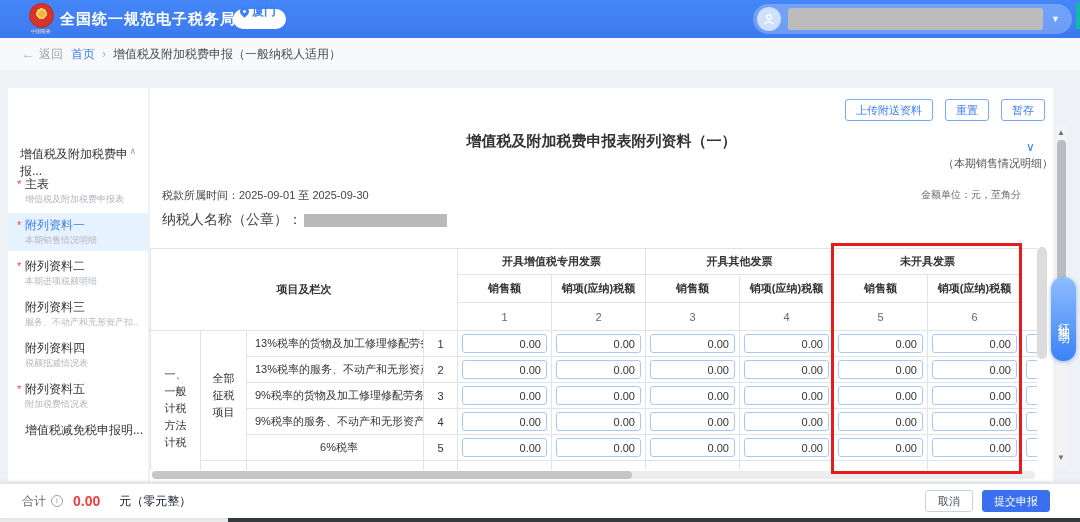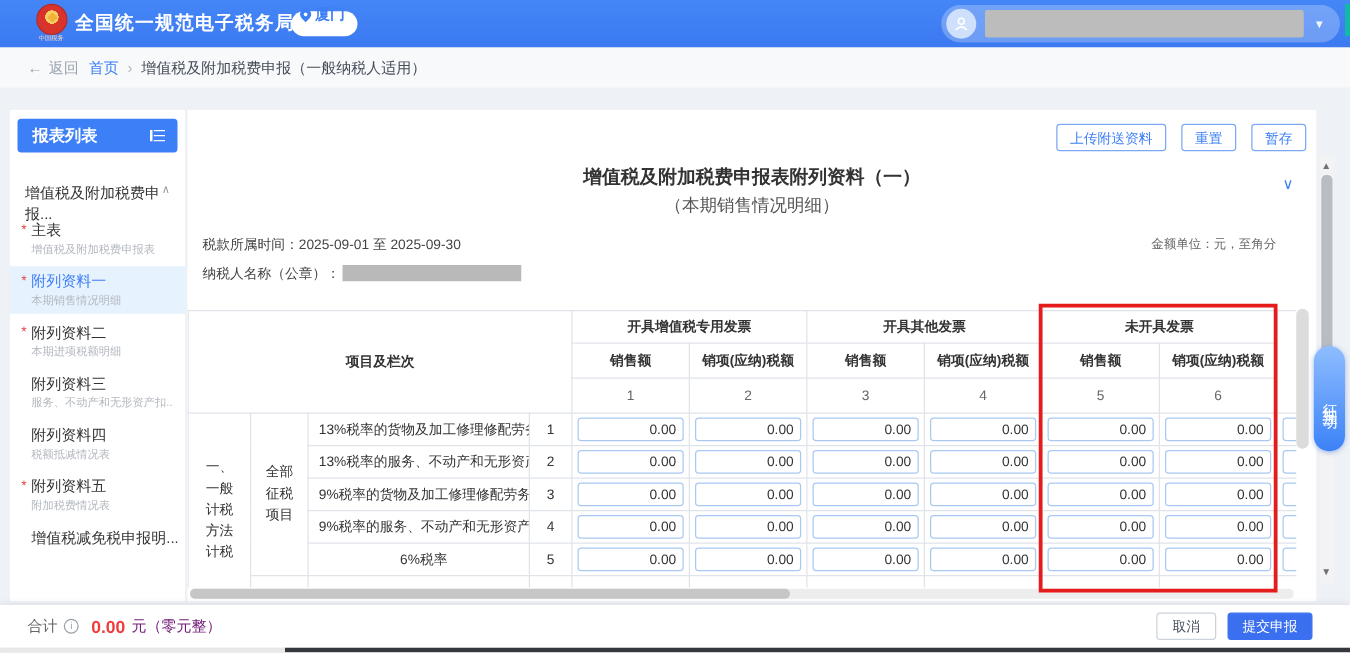--- a/index.html
+++ b/index.html
@@ -62,26 +62,26 @@
   .side-item.active { background:#e7f2ff; }
   .side-item.active .lbl { color:#3c7ef7;font-family:Liberation Serif, serif; }
 
   
   .main-panel { position:absolute; left:150px; top:88px; width:903px; height:393px; background:#fff; }
   .toolbar { position:absolute; top:11px; right:8px; display:flex; gap:12px;border-radius:11px; }
   .btn-outline { height:22px; padding:0 10px; font-size:11px; color:#3d7ff7; background:#fff;
     border:1px solid #7ba7f5; border-radius:3px; cursor:pointer; font-family:inherit; }
   .form-title { position:absolute; top:44px; left:0; width:100%; text-align:center;
     font-size:15px; font-weight:bold; color:#333; }
-  .form-subtitle { position:absolute; top:68px; left:0; width:100%; text-align:center;
-    font-size:14px; color:#555; }
+  .form-subtitle { position:absolute; top:68px; left:0; width:100%; text-align:right;
+    font-size:11px; color:#555; }
   .title-expand { position:absolute; top:52px; left:876px; color:#3d7ff7; font-size:12px; cursor:pointer; }
   .meta-left { position:absolute; top:100px; left:12px; font-size:11px; color:#444; }
   .meta-right { position:absolute; top:100px; right:32px; font-size:10px; color:#666; }
-  .taxpayer-row { position:absolute; top:123px; left:12px; font-size:11px; color:#444;
+  .taxpayer-row { position:absolute; top:123px; left:12px; font-size:14px; color:#444;
     display:flex; align-items:center; }
   .redacted-name { width:143px; height:13px; background:#b9b9b9; margin-left:2px; }
 
   
   .table-wrap { position:absolute; left:0; top:160px; width:887px; height:222px; overflow:hidden; }
   table.sheet { border-collapse:collapse; table-layout:fixed; width:965px; background:#fff; }
   table.sheet th, table.sheet td { border:1px solid #e0e4e9; font-size:11px; color:#333;
     text-align:center; vertical-align:middle; overflow:hidden; }
   tr.h-group { height:26px; } tr.h-sub { height:28px; } tr.h-num { height:28px; } tr.d-row { height:26px; }
   th.group-h { font-weight:600; }
@@ -115,21 +115,21 @@
   .annotation-rect { position:absolute; left:831px; top:243px; width:191px; height:231px;
     border:3px solid #e61b1b; z-index:50; pointer-events:none; }
 
   
   .footer-bar { position:absolute; left:0; top:484px; width:1080px; height:34px; background:#fff;
     box-shadow:0 -2px 6px rgba(0,0,0,.07); display:flex; align-items:center; z-index:40; }
   .total-label { margin-left:22px; font-size:12px; color:#666; }
   .info-icon { margin-left:5px; width:12px; height:12px; border:1px solid #9aa0a8; border-radius:50%;
     color:#9aa0a8; font-size:8px; line-height:10px; text-align:center; display:inline-block; }
   .total-value { margin-left:10px; font-size:14px; font-weight:bold; color:#f23c3c; }
-  .total-suffix { margin-left:5px; font-size:12px; color:#701a75; }
+  .total-suffix { margin-left:19px; font-size:12px; color:#0f172a; }
   .footer-buttons { position:absolute; right:30px; top:6px; display:flex; gap:9px; }
   .btn-cancel { height:22px; padding:0 12px; font-size:11px; color:#49505e; background:#fff;
     border:1px solid #ccd2db; border-radius:3px; cursor:pointer; font-family:inherit; }
   .btn-primary { height:22px; padding:0 11px; font-size:11px; color:#fff; background:#3a6ff0;
     border:1px solid #3a6ff0; border-radius:3px; cursor:pointer; font-family:inherit; }
   .bottom-strip { position:absolute; left:0; top:518px; width:1080px; height:4px; background:#e9e9e9; }
   .bottom-strip-dark { position:absolute; left:228px; top:0; width:852px; height:4px; background:#35383d; }
 </style>
 </head>
 <body>
@@ -163,28 +163,20 @@
     <span class="back-link">
       <span>←</span>
       <span>返回</span>
     </span>
     <span class="crumb-home">首页</span>
     <span class="crumb-sep">›</span>
     <span class="crumb-current">增值税及附加税费申报（一般纳税人适用）</span>
   </div>
 
   <div class="sidebar">
-    <div class="sidebar-header">
-      <span>报表列表</span>
-      <span class="panel-toggle-icon">
-          <i></i>
-          <i></i>
-          <i></i>
-        </span>
-    </div>
     <div class="sidebar-group">
       <span>增值税及附加税费申报...</span>
       <span class="chevron-up">∧</span>
     </div>
     <div class="sidebar-items">
       <div class="side-item">
         <span class="star">*</span>
         <div class="lbl">主表</div>
         <div class="sub">增值税及附加税费申报表</div>
       </div>

